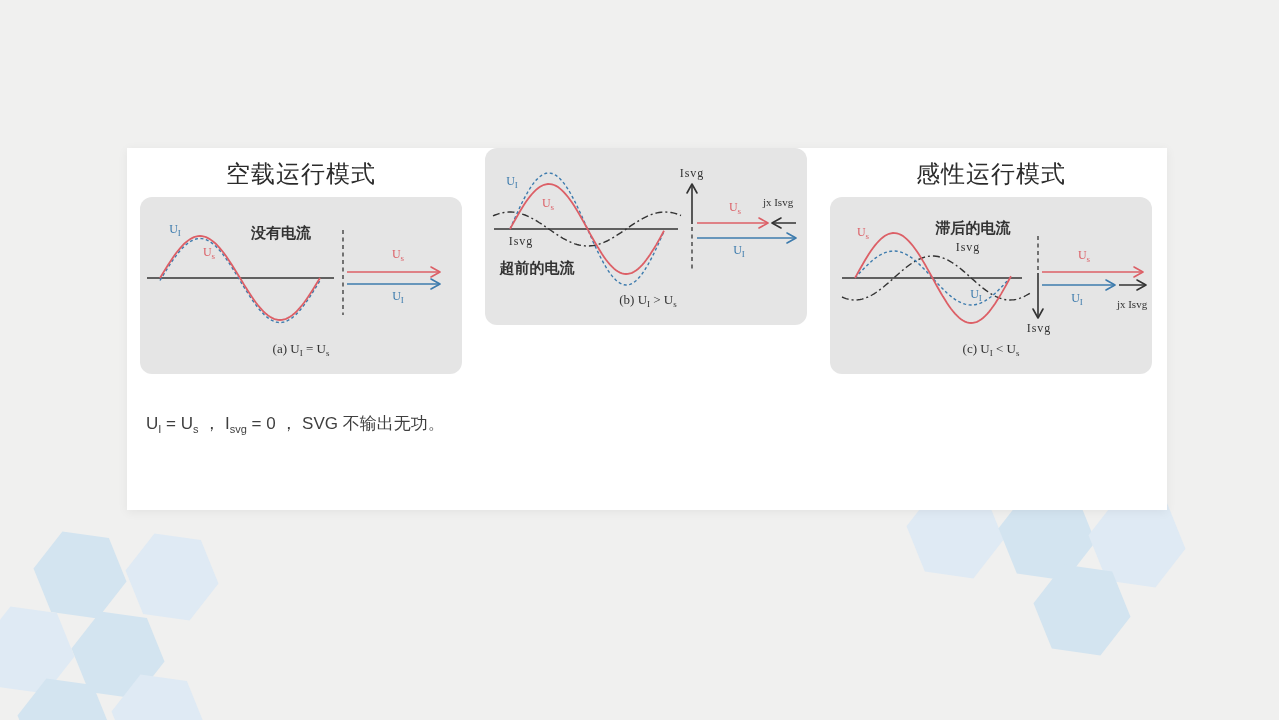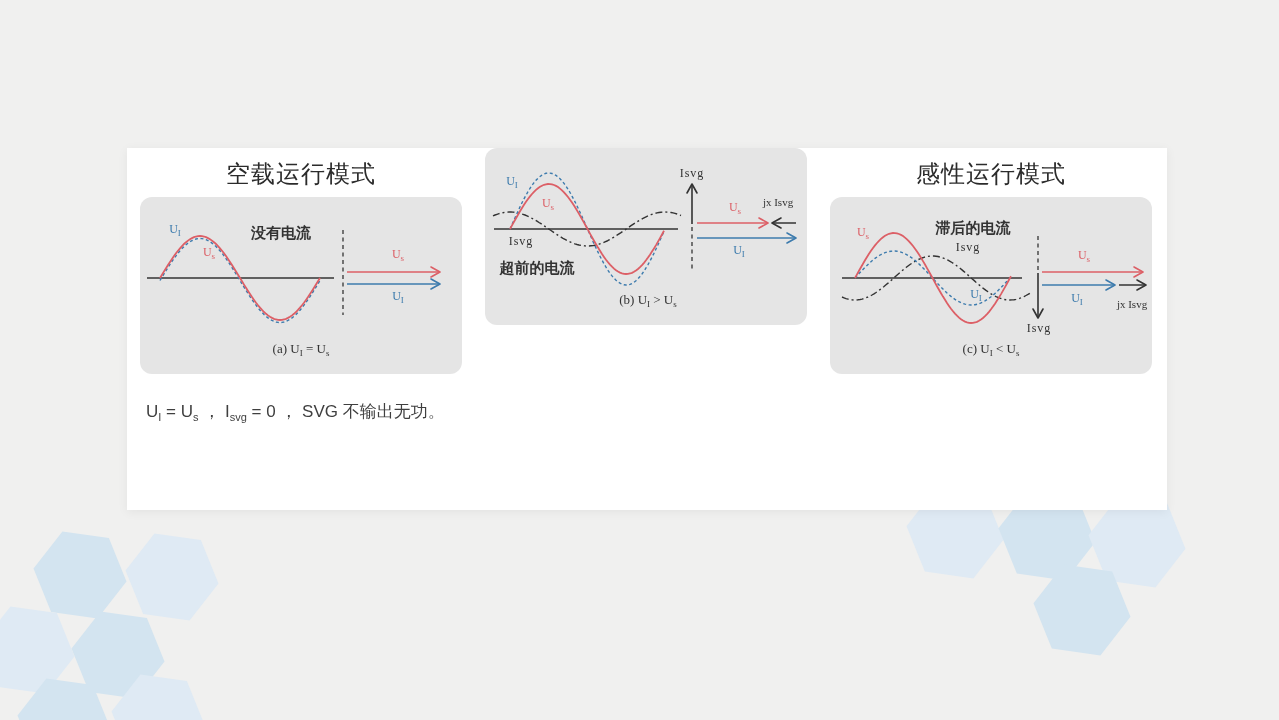--- a/index.html
+++ b/index.html
@@ -17,21 +17,21 @@
   .col{width:322px;}
   .col-1{margin-left:13px;}
   .col-2{margin-left:23px;}
   .col-3{margin-left:23px;}
   .panel-title{
     margin:12px 0 9px;line-height:28px;text-align:center;
     font-size:24px;font-weight:normal;color:#2b2b2b;letter-spacing:1px;
   }
   svg.diagram{display:block;width:322px;height:177px;background:#e5e5e5;border-radius:12px;}
   .desc{
-    margin:22px 0 0;padding-left:6px;width:312px;
+    margin:34px 0 0;padding-left:6px;width:312px;
     font-size:17px;line-height:31px;color:#3f3f3f;
   }
   .desc sub{font-size:11px;line-height:0;}
 </style>
 </head>
 <body>
 
 <svg class="bg-hex" viewBox="0 0 1279 720">
     <polygon points="126.5,581.5 97.6,618.6 51.1,612.0 33.5,568.5 62.4,531.4 108.9,538.0" fill="#d3e4f0"></polygon>
     <polygon points="218.5,583.5 189.6,620.6 143.1,614.0 125.5,570.5 154.4,533.4 200.9,540.0" fill="#dfeaf4"></polygon>

